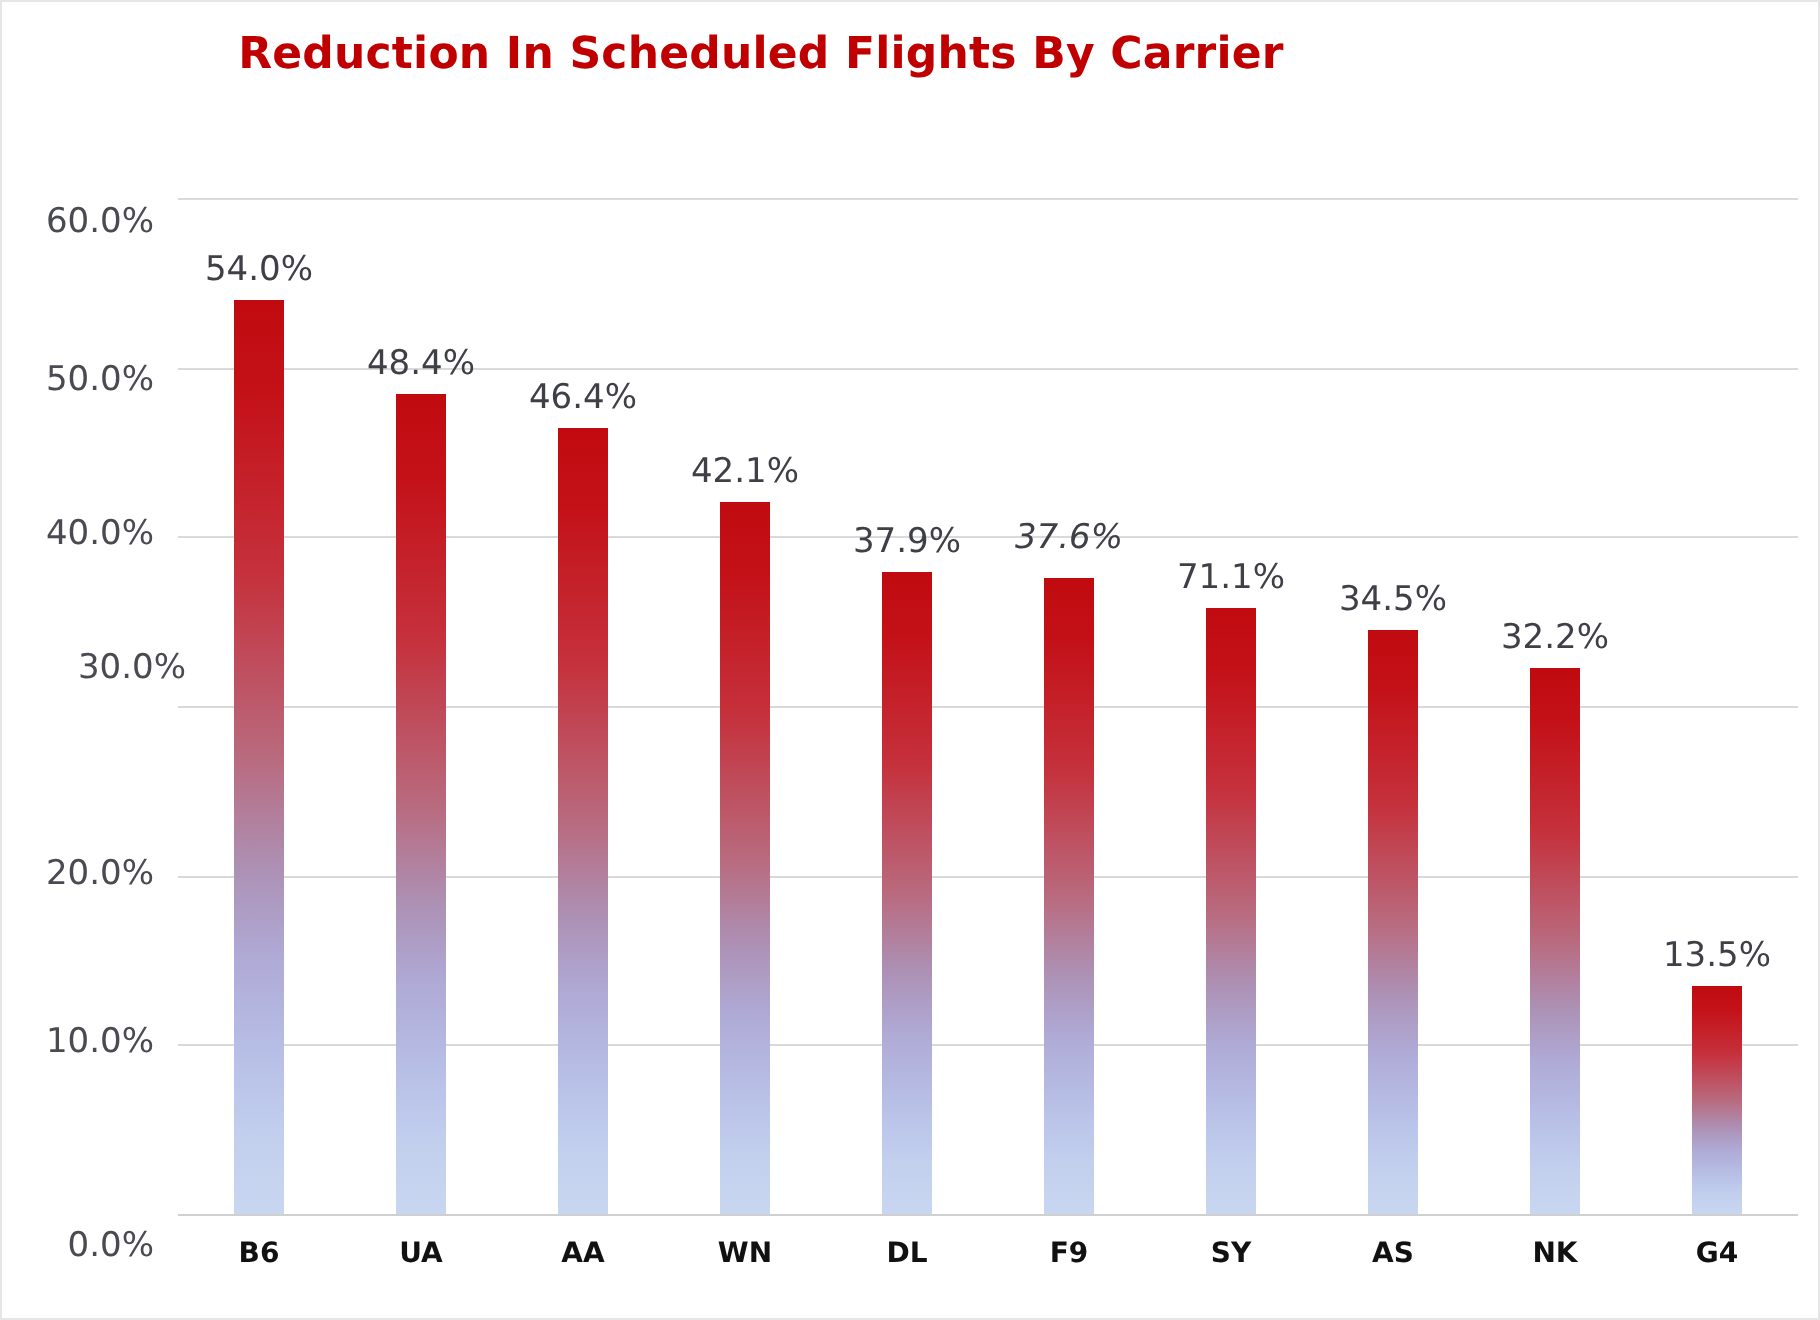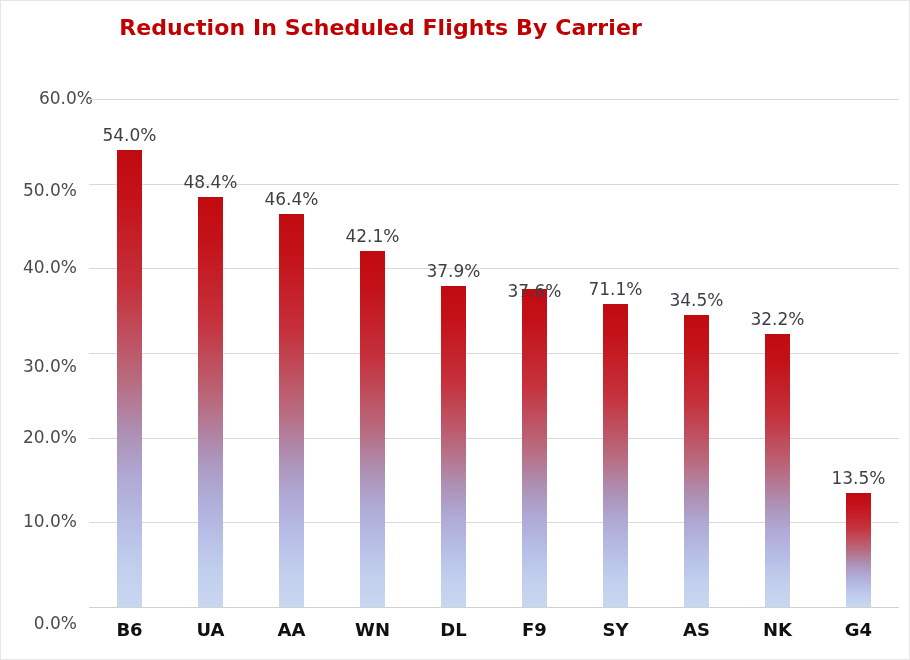--- a/index.html
+++ b/index.html
@@ -92,39 +92,39 @@
     white-space: nowrap;
     width: 80px;
   }
 
   
   .cat-label {
     position: absolute;
     top: 618px;
     color: #111111;
     font-weight: bold;
-    font-size: 18px;
+    font-size: 14px;
     text-align: center;
     width: 80px;
   }
 </style>
 </head>
 <body>
 
 <div id="chart-root">
 
   <div id="chart-title">
     <span>Reduction In Scheduled Flights By Carrier</span>
   </div>
 
   <div id="y-axis">
-      <div class="y-label" style="top: 87px; margin-left: 16px;">60.0%</div>
+      <div class="y-label" style="top: 100px;">60.0%</div>
       <div class="y-label" style="top: 179px;">50.0%</div>
       <div class="y-label" style="top: 256.333px;">40.0%</div>
-      <div class="y-label" style="top: 355px;">30.0%</div>
+      <div class="y-label" style="top: 323px; padding-left: 16px;">30.0%</div>
       <div class="y-label" style="top: 425.667px;">20.0%</div>
       <div class="y-label" style="top: 510.333px;">10.0%</div>
       <div class="y-label" style="top: 612px; text-align: right;">0.0%</div>
     </div>
 
   <div id="plot-area">
     <div id="gridlines">
         <div class="gridline" style="top: 0px;"></div>
         <div class="gridline" style="top: 84.6667px;"></div>
         <div class="gridline" style="top: 169.333px;"></div>
@@ -146,21 +146,21 @@
         <div class="bar" style="left: 757px; height: 114.3px;"></div>
       </div>
   </div>
 
   <div id="value-labels">
       <div class="value-label" style="left: 88.5px; top: 123.8px;">54.0%</div>
       <div class="value-label" style="left: 169.5px; top: 171.213px;">48.4%</div>
       <div class="value-label" style="left: 250.5px; top: 188.147px;">46.4%</div>
       <div class="value-label" style="left: 331.5px; top: 224.553px;">42.1%</div>
       <div class="value-label" style="left: 412.5px; top: 260.113px;">37.9%</div>
-      <div class="value-label" style="left: 493.5px; top: 280px;">37.6%</div>
+      <div class="value-label" style="left: 493.5px; top: 258px; font-style: italic;">37.6%</div>
       <div class="value-label" style="left: 574.5px; top: 277.893px;">71.1%</div>
       <div class="value-label" style="left: 655.5px; top: 288.9px;">34.5%</div>
       <div class="value-label" style="left: 736.5px; top: 308.373px;">32.2%</div>
       <div class="value-label" style="left: 817.5px; top: 466.7px;">13.5%</div>
     </div>
   <div id="cat-labels">
       <div class="cat-label" style="left: 88.5px;">B6</div>
       <div class="cat-label" style="left: 169.5px;">UA</div>
       <div class="cat-label" style="left: 250.5px;">AA</div>
       <div class="cat-label" style="left: 331.5px;">WN</div>

